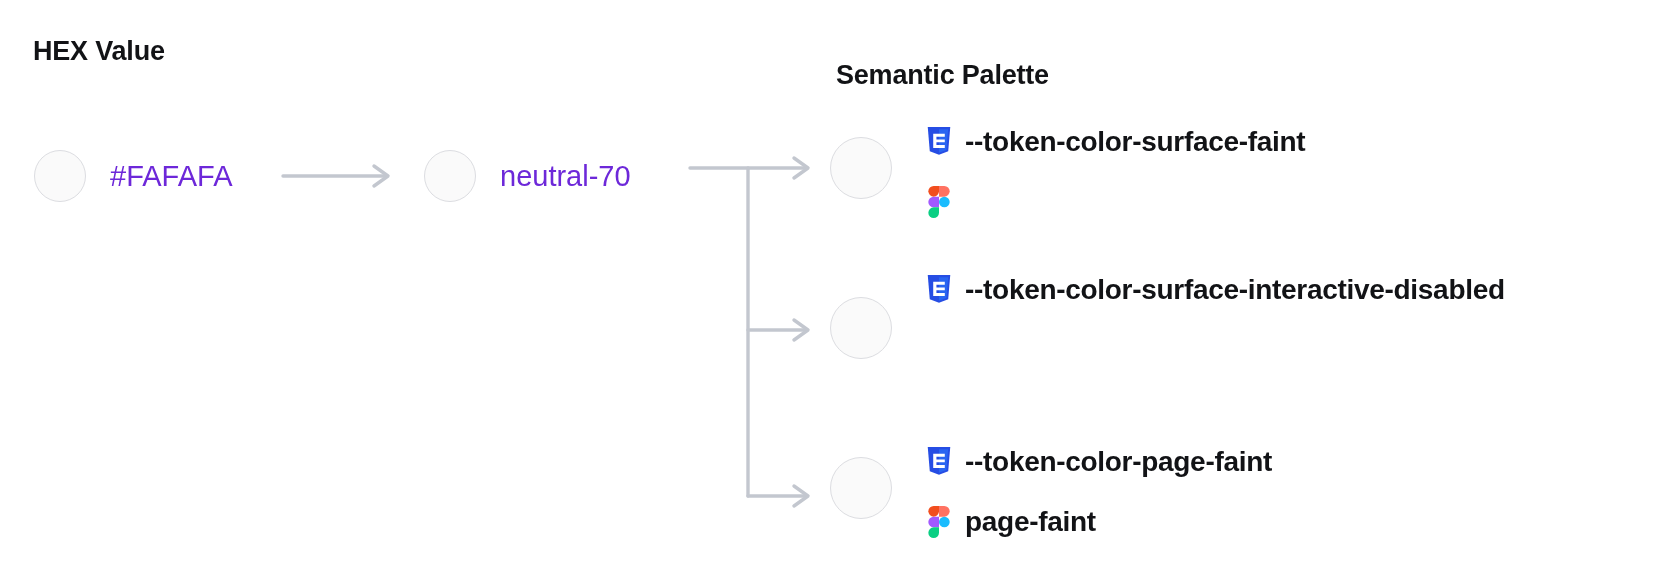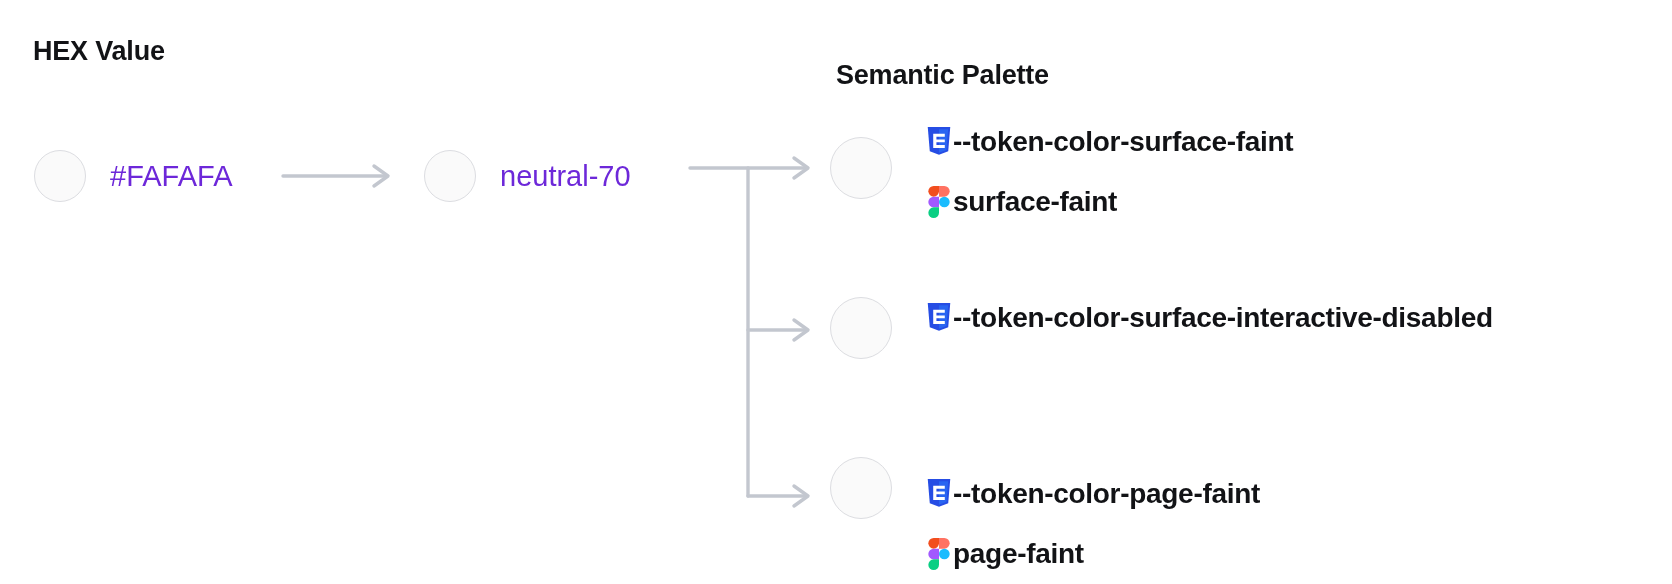--- a/index.html
+++ b/index.html
@@ -78,26 +78,27 @@
     pointer-events: none;
   }
 
   
   .sem-row {
     position: absolute;
     left: 925px;
     width: 720px;
   }
   #sem-row-0 { top: 120px; }
-  #sem-row-1 { top: 296px; }
-  #sem-row-2 { top: 440px; margin-top: 32px; }
+  #sem-row-1 { top: 268px; }
+  #sem-row-2 { top: 440px; }
 
   .token-line {
     display: flex;
     align-items: center;
+    gap: 12px;
     height: 44px;
   }
   .token-line + .token-line { margin-top: 16px; }
 
   .token-text {
     font-family: "Liberation Sans", sans-serif;
     font-weight: 700;
     font-size: 28px;
     letter-spacing: -0.3px;
     color: #121316;
@@ -174,21 +175,20 @@
     <div class="token-line">
       <span class="icon-slot">
         <svg width="22" height="32" viewBox="0 0 20 30">
           <path fill="#F24E1E" d="M5 0 h5 v5 a5 5 0 0 1 -5 5 a5 5 0 0 1 0 -10 z"></path>
           <path fill="#FF7262" d="M10 0 h5 a5 5 0 0 1 0 10 h-5 z"></path>
           <path fill="#A259FF" d="M5 10 h5 v10 h-5 a5 5 0 0 1 0 -10 z"></path>
           <circle fill="#1ABCFE" cx="15" cy="15" r="5"></circle>
           <path fill="#0ACF83" d="M5 20 h5 v5 a5 5 0 1 1 -5 -5 z"></path>
         </svg>
       </span>
-      <span class="token-text">surface-faint</span>
     </div>
   </div>
 
   <div class="sem-row" id="sem-row-1">
     <div class="token-line">
       <span class="icon-slot">
         <svg width="26" height="30" viewBox="0 0 24 28">
           <path fill="#264DE4" d="M1.5 0 L22.5 0 L20.6 22.6 L12 25.8 L3.4 22.6 Z"></path>
           <path fill="#2965F1" d="M12 2.1 L12 24 L19 21.4 L20.6 2.1 Z"></path>
           <path fill="#FFFFFF" d="M6.6 6.3 L17.4 6.3 L17.4 9 L9.6 9 L9.6 11.6 L17.4 11.6 L17.4 14.3 L9.6 14.3 L9.6 16.9 L17.4 16.9 L17.4 19.6 L6.6 19.6 Z"></path>

